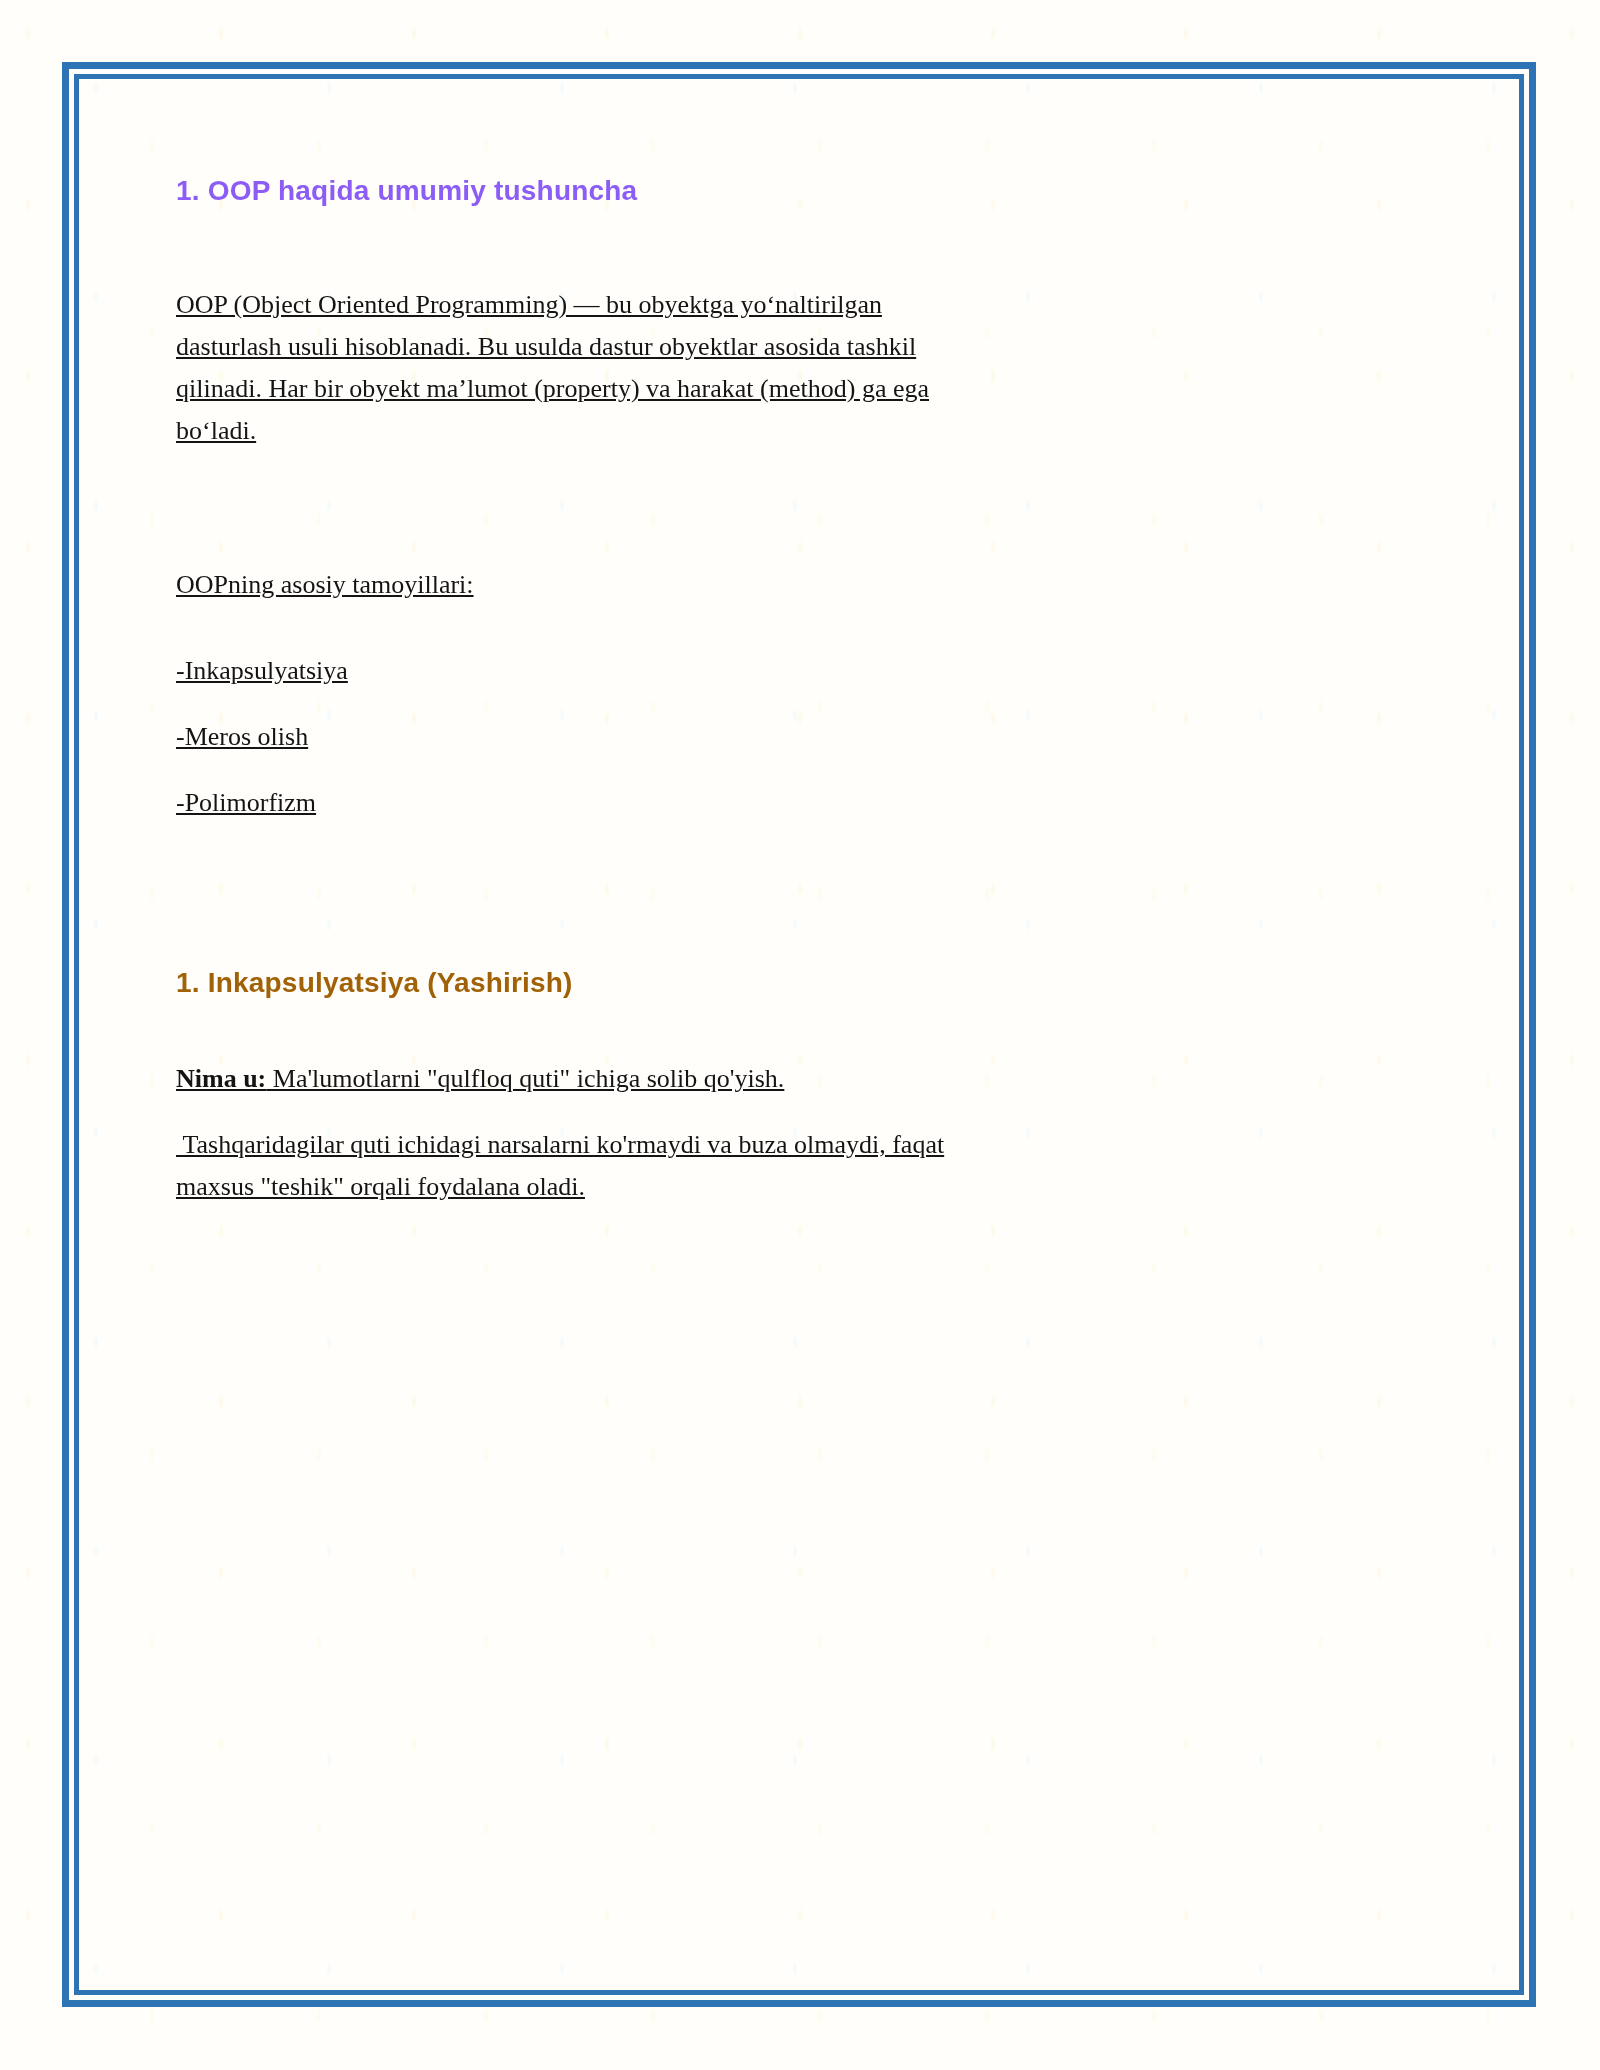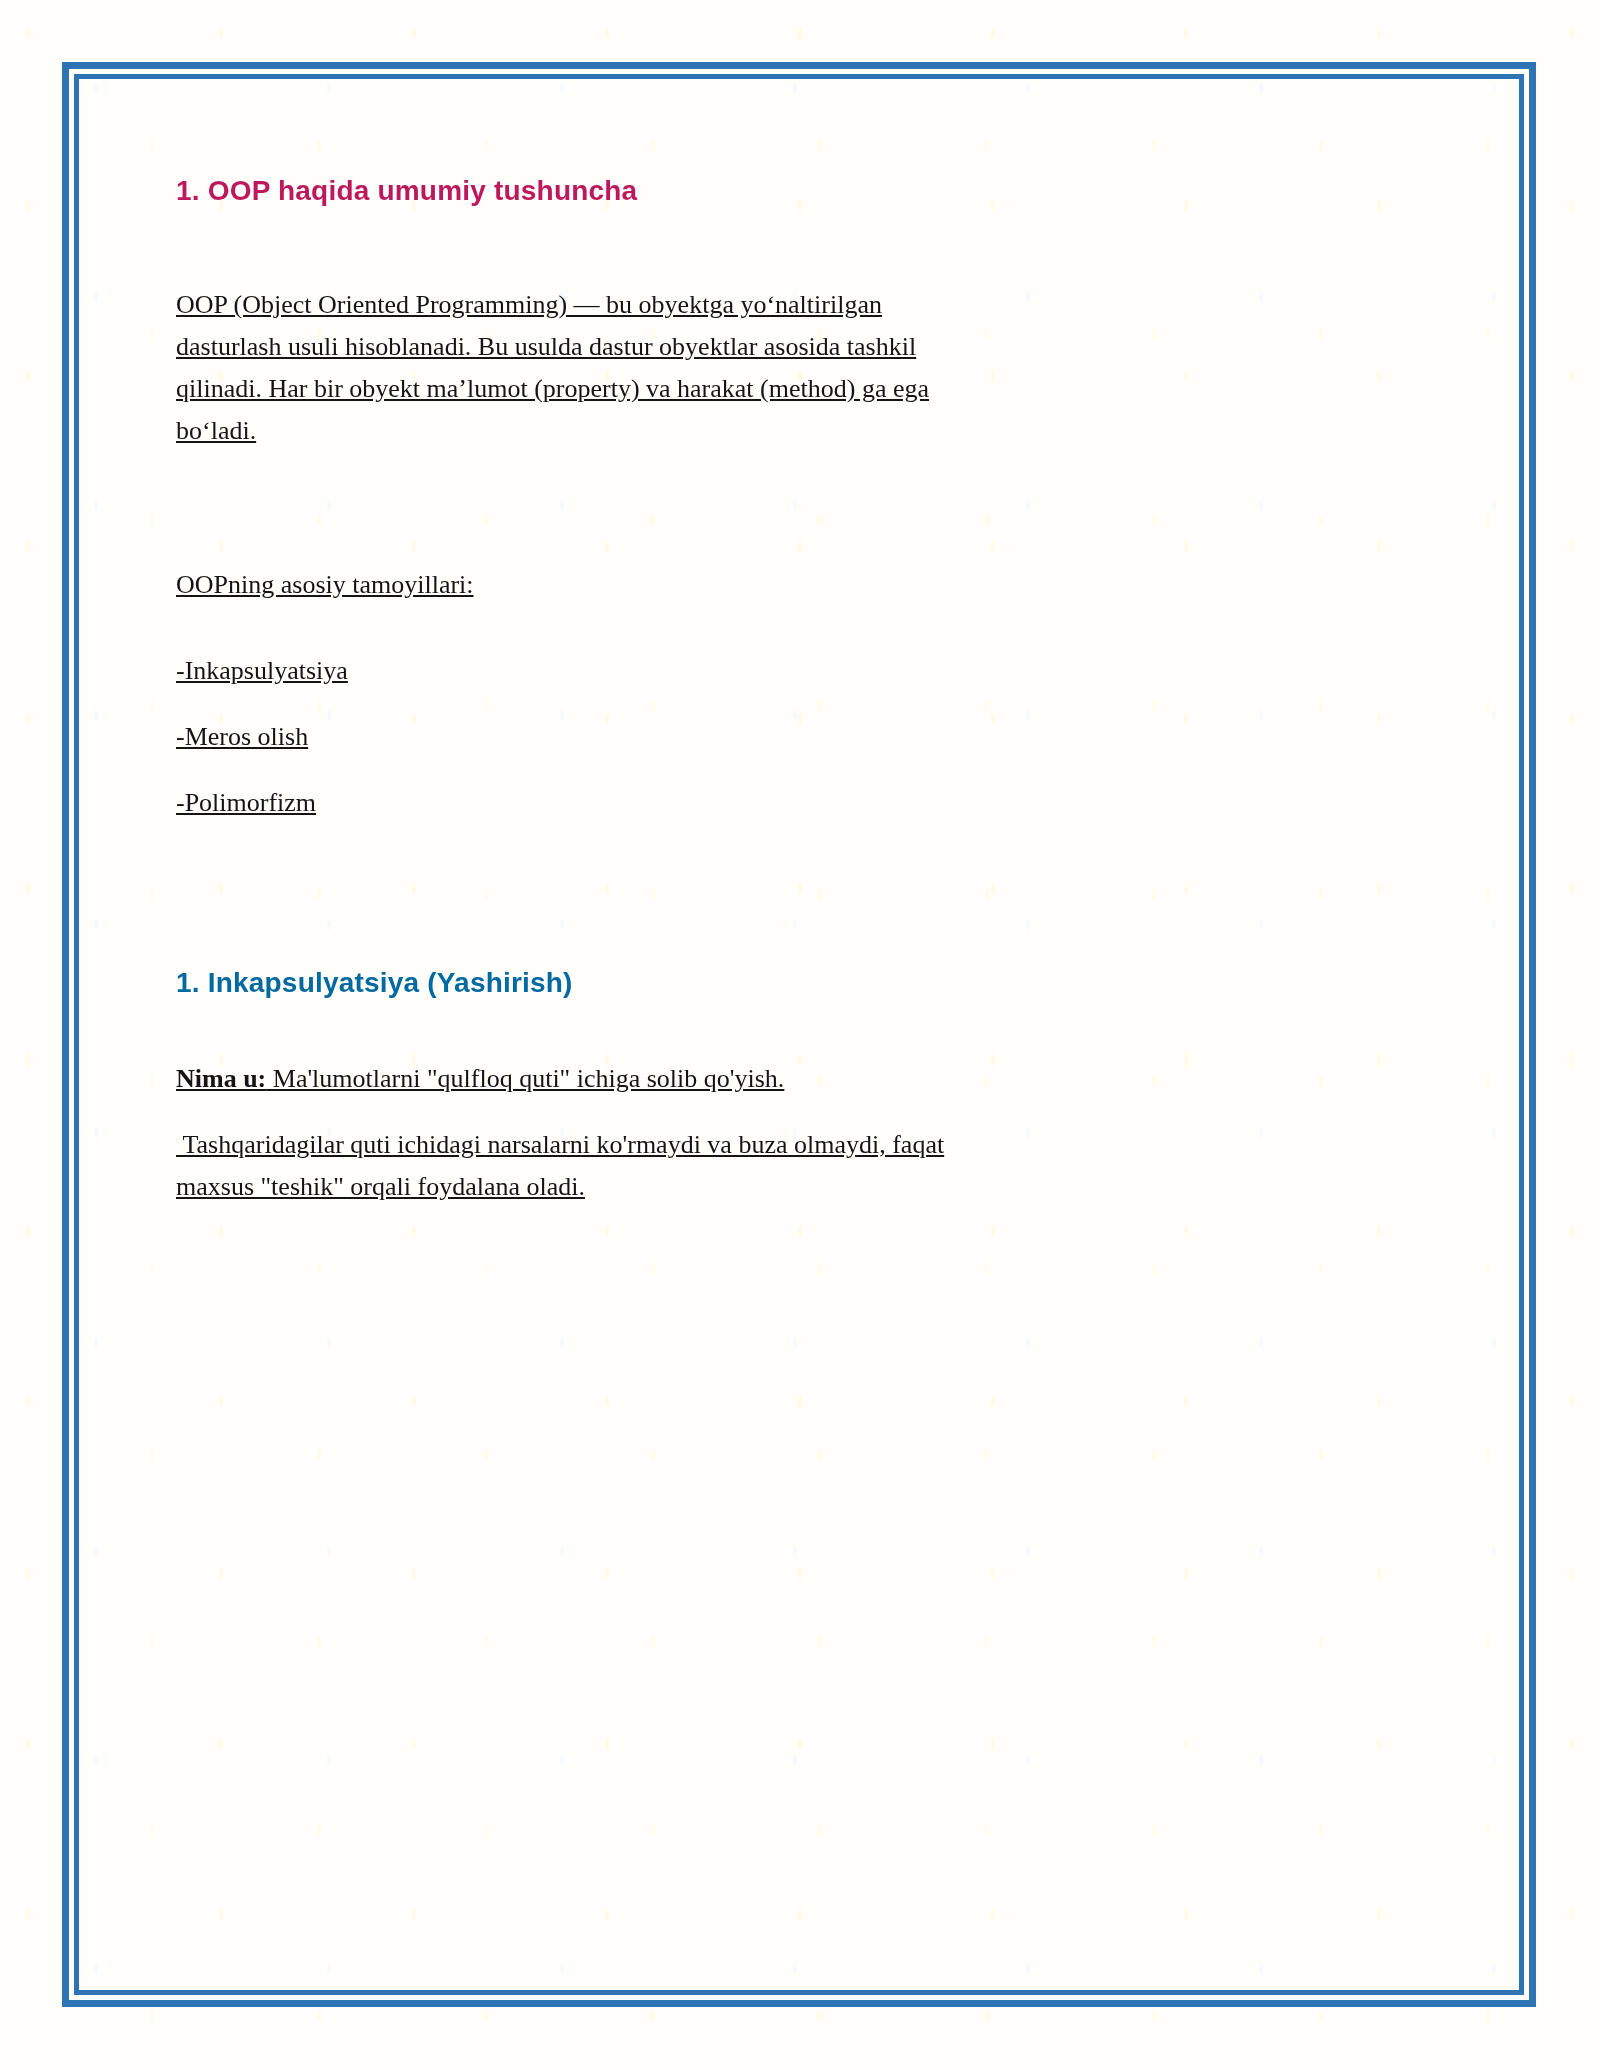--- a/index.html
+++ b/index.html
@@ -37,22 +37,22 @@
   }
 
   .heading {
     font-family: "Liberation Sans", sans-serif;
     font-weight: bold;
     font-size: 28px;
     line-height: 34px;
     letter-spacing: 0.2px;
     margin: 0;
   }
-  .h1-color { color: #be185d; }
-  .h2-color { color: #0369a1; }
+  .h1-color { color: #8b5cf6; }
+  .h2-color { color: #a16207; }
 
   .body {
     font-size: 26px;
     line-height: 42px;
     color: #141414;
     margin: 0;
     white-space: pre-line;
     text-decoration: underline;
   }
   .body strong { font-weight: bold; }

